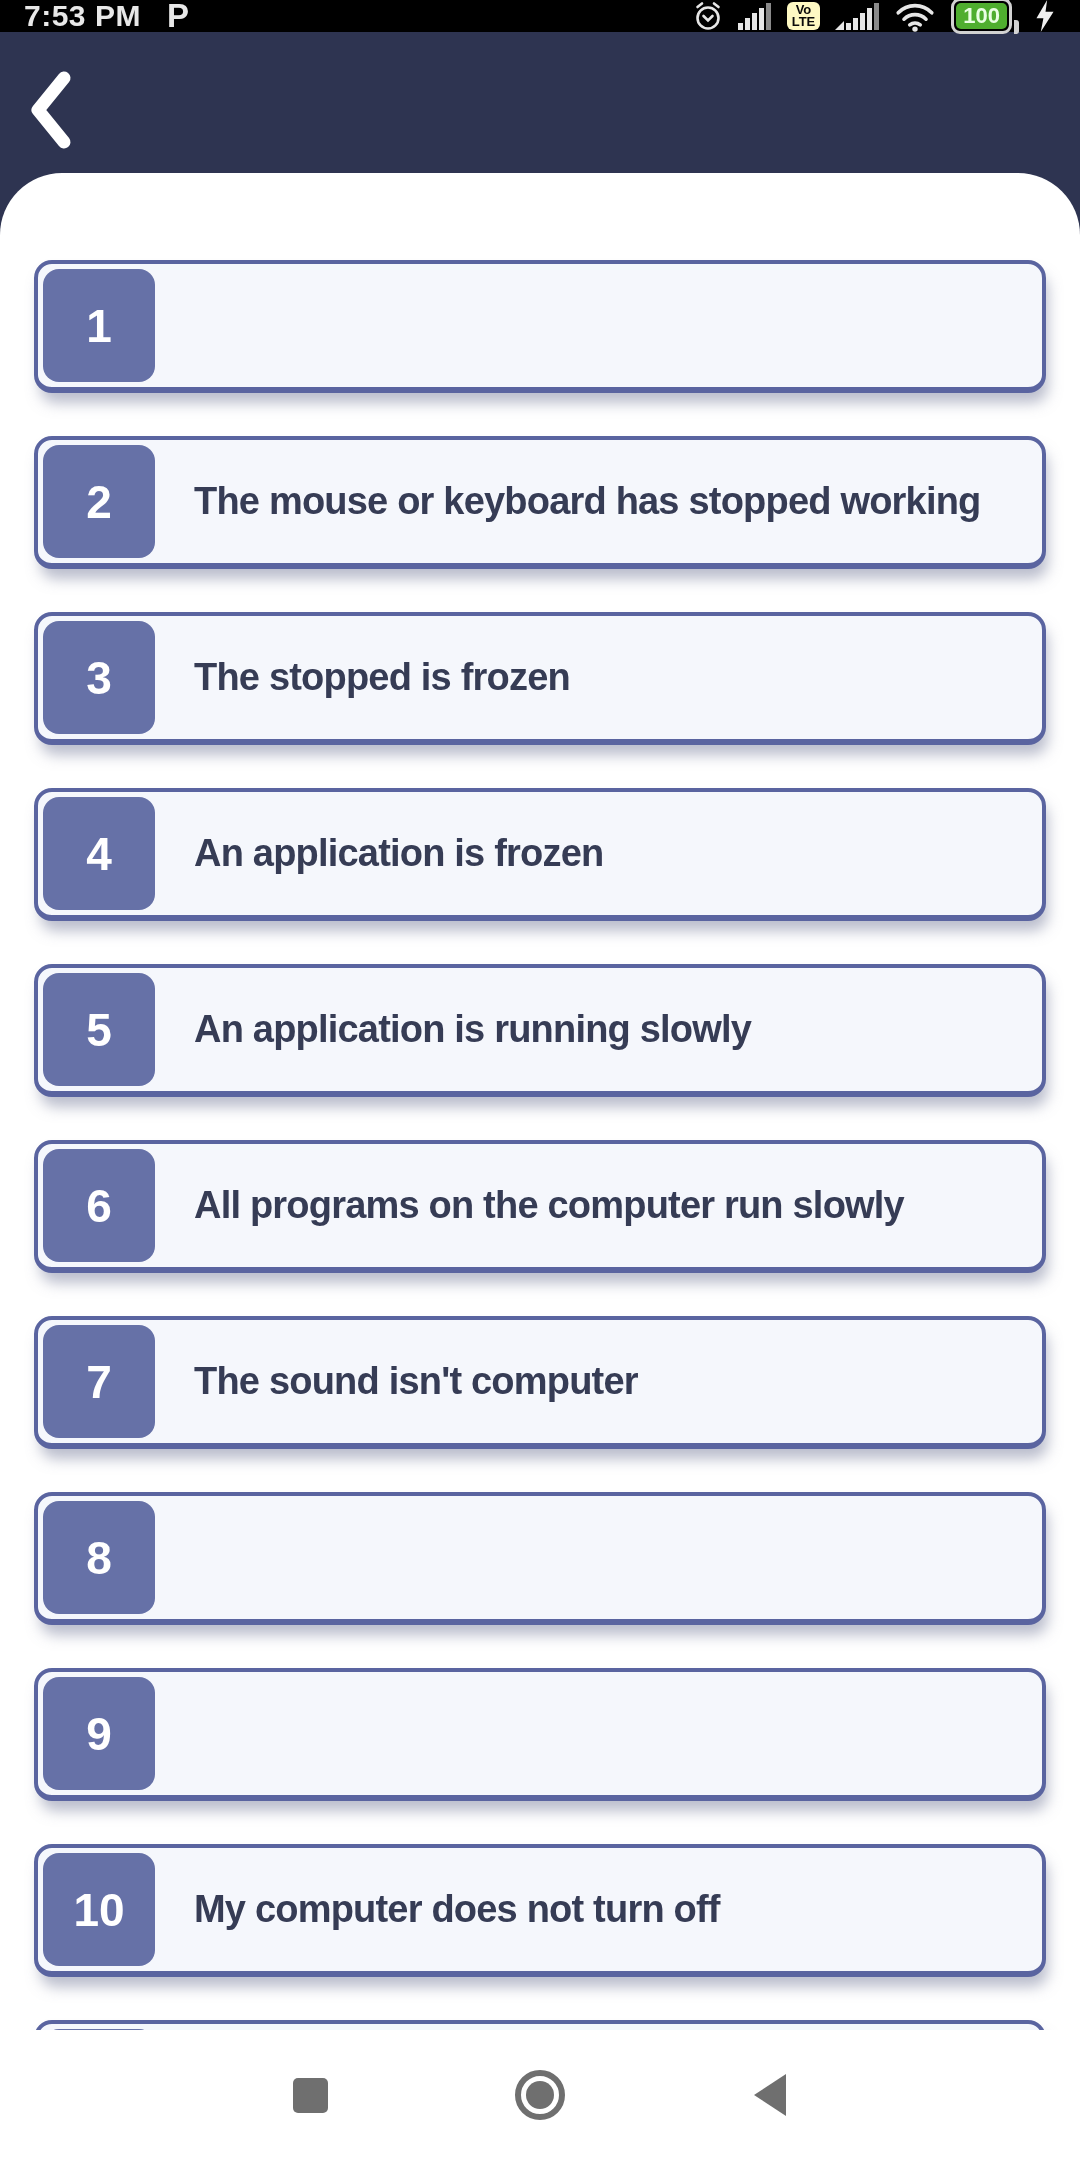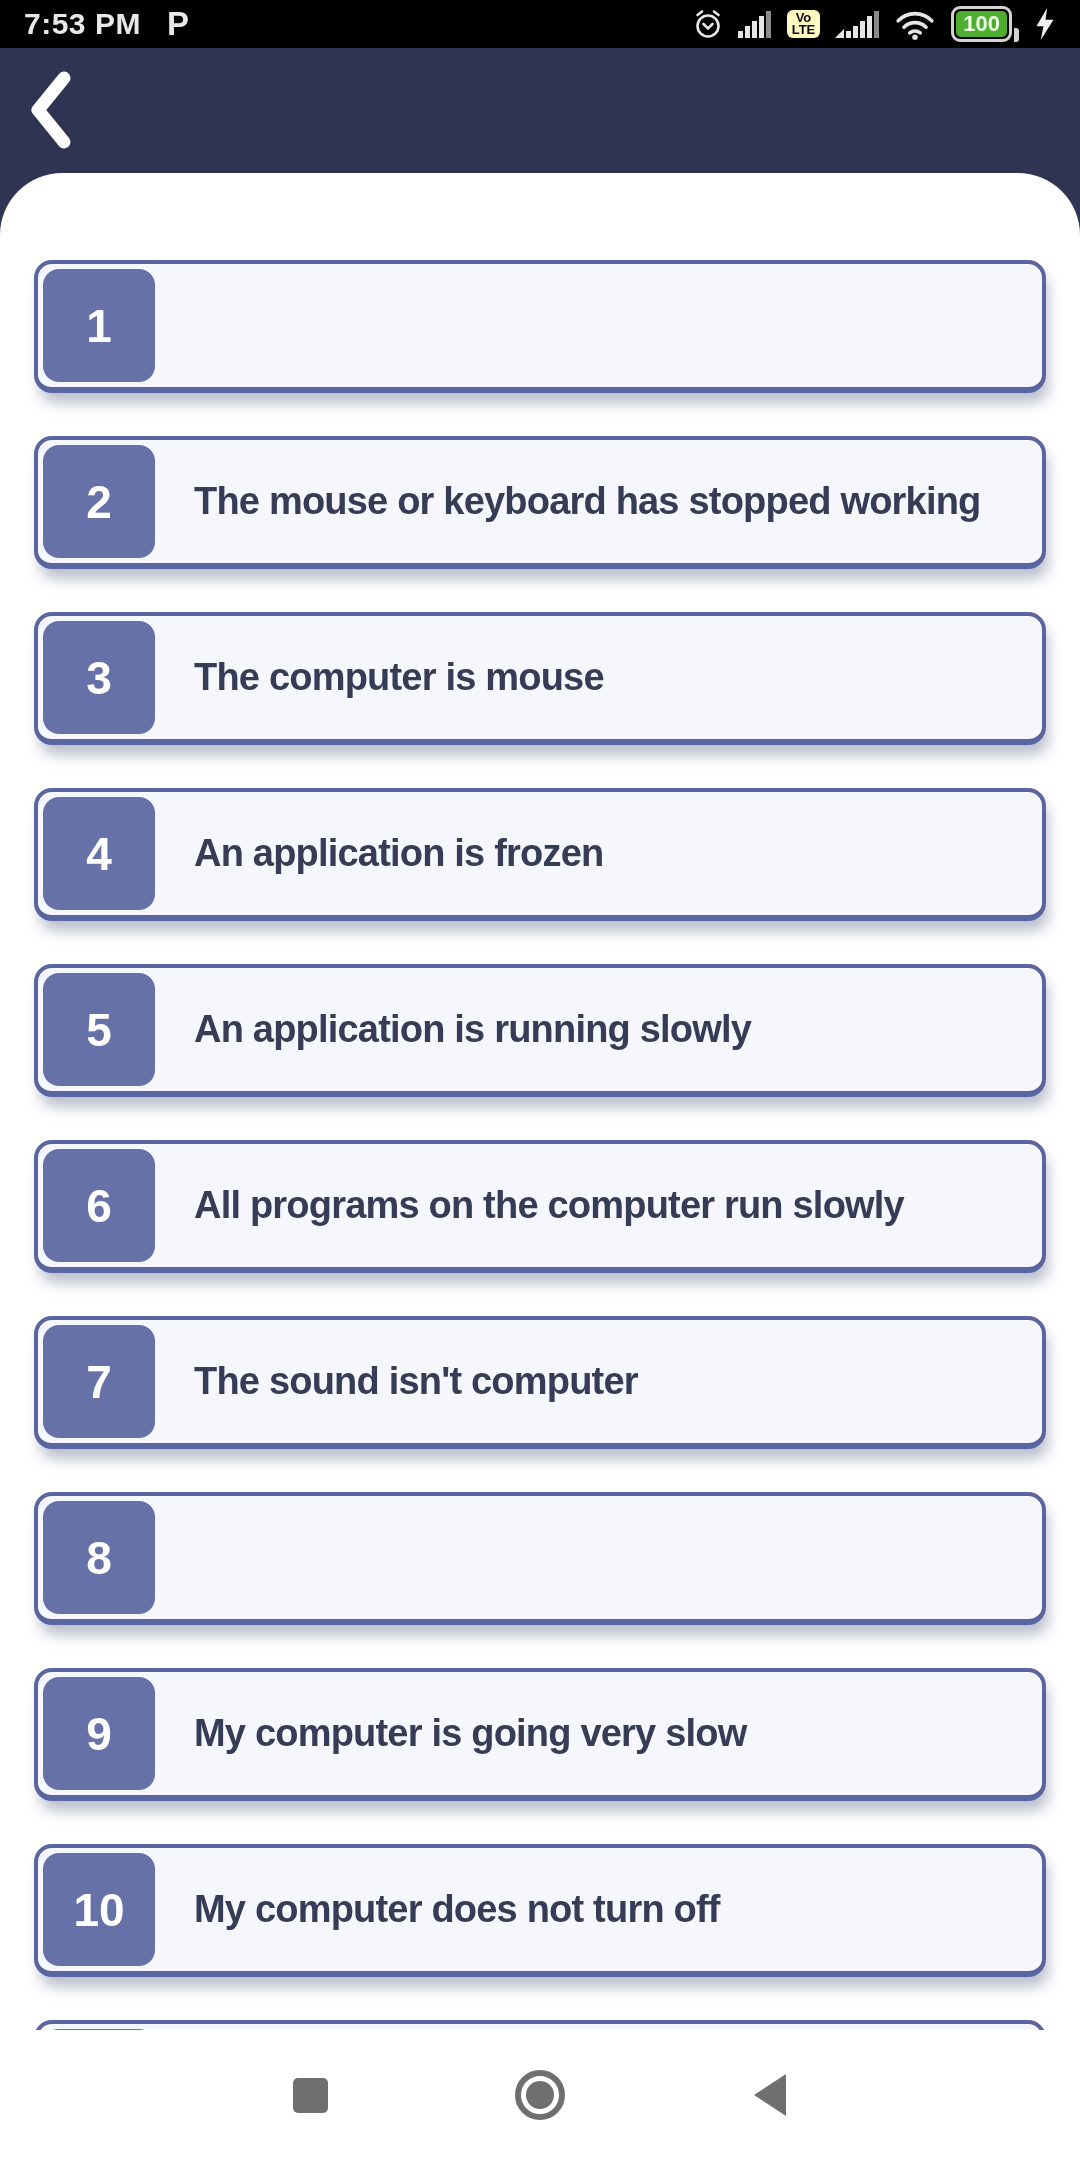--- a/index.html
+++ b/index.html
@@ -3,21 +3,21 @@
 <meta charset="utf-8">
 <style>
   html,body{margin:0;padding:0;background:#222;}
   .screen{
     position:relative;width:1080px;height:2160px;overflow:hidden;
     background:#2e3451;font-family:"Liberation Sans",sans-serif;
     -webkit-font-smoothing:antialiased;
   }
   
   .status-bar{
-    position:absolute;top:0;left:0;width:100%;height:48px;background:#000;
+    position:absolute;top:0;left:0;width:100%;height:32px;background:#000;
     display:flex;align-items:center;justify-content:space-between;
     padding:0 24px;box-sizing:border-box;color:#e8e8e8;
   }
   .sb-left{display:flex;align-items:center;gap:26px;}
   .sb-time{font-size:30px;font-weight:bold;letter-spacing:.5px;}
   .sb-p{font-size:33px;font-weight:800;}
   .sb-right{display:flex;align-items:center;gap:15px;}
   .volte{
     background:#fef9c3;color:#0a0a0a;border-radius:6px;padding:2px 5px;
     font-size:13px;font-weight:bold;line-height:.95;text-align:center;
@@ -153,21 +153,21 @@
       <div class="badge">1</div>
     </div>
 
     <div class="item">
       <div class="badge">2</div>
       <div class="label">The mouse or keyboard has stopped working</div>
     </div>
 
     <div class="item">
       <div class="badge">3</div>
-      <div class="label">The computer is mouse</div>
+      <div class="label">The stopped is frozen</div>
     </div>
 
     <div class="item">
       <div class="badge">4</div>
       <div class="label">An application is frozen</div>
     </div>
 
     <div class="item">
       <div class="badge">5</div>
       <div class="label">An application is running slowly</div>
@@ -182,21 +182,20 @@
       <div class="badge">7</div>
       <div class="label">The sound isn't computer</div>
     </div>
 
     <div class="item">
       <div class="badge">8</div>
     </div>
 
     <div class="item">
       <div class="badge">9</div>
-      <div class="label">My computer is going very slow</div>
     </div>
 
     <div class="item">
       <div class="badge">10</div>
       <div class="label">My computer does not turn off</div>
     </div>
 
     <div class="item">
       <div class="badge"></div>
       <div class="label"></div>

